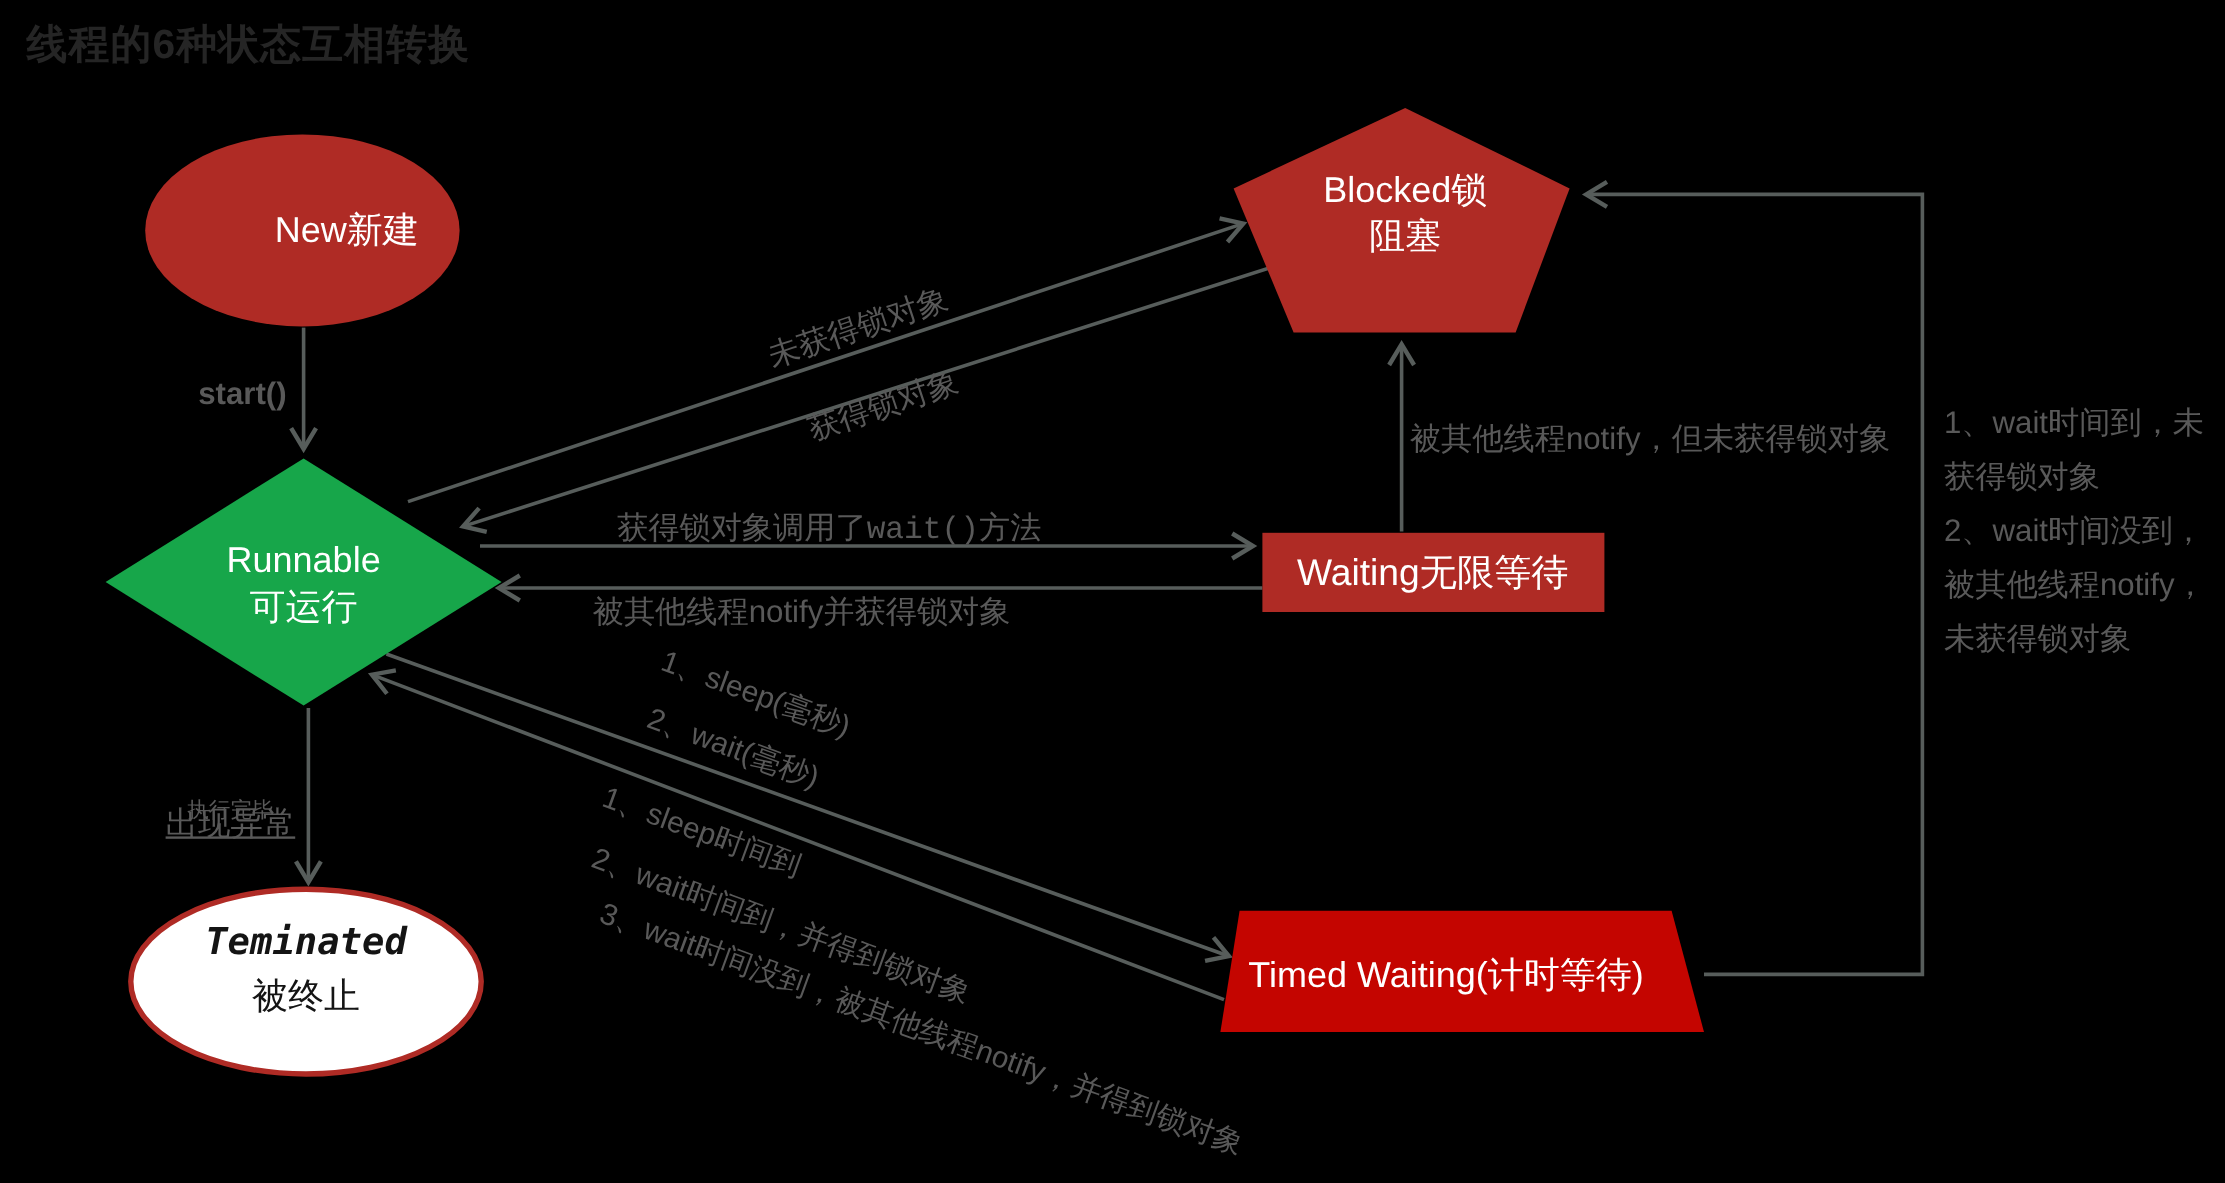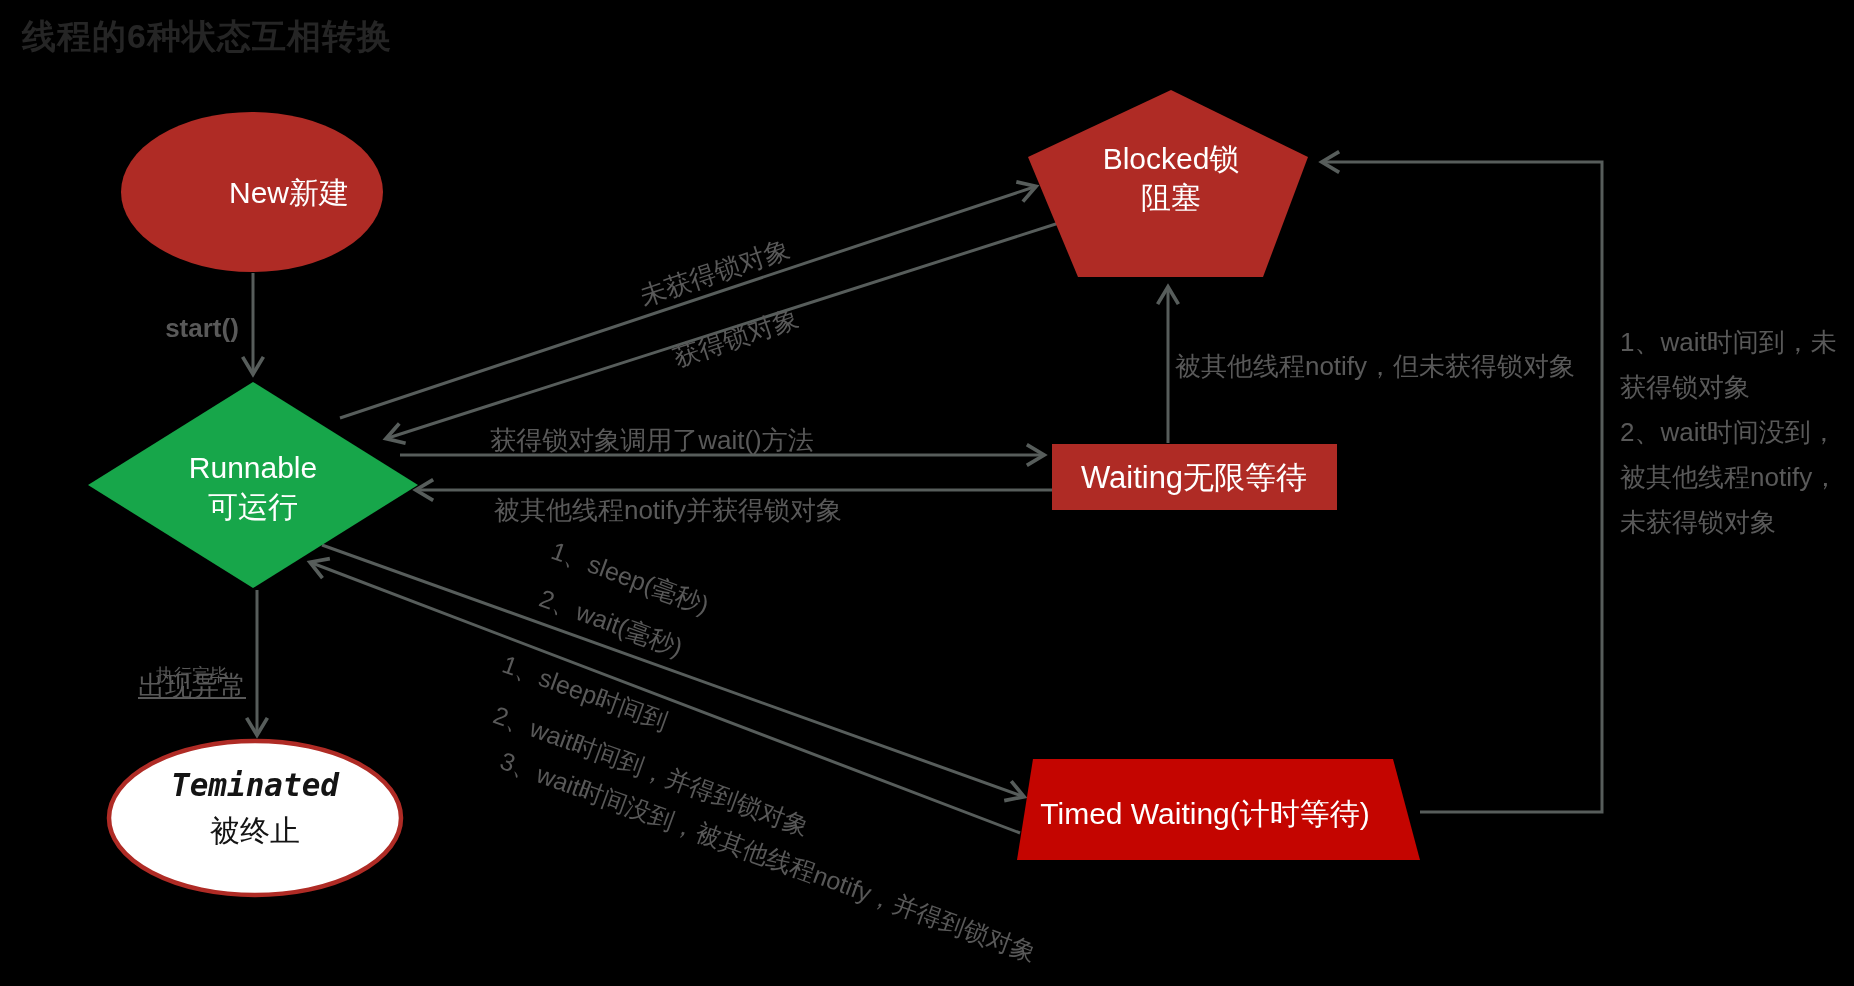--- a/index.html
+++ b/index.html
@@ -20,21 +20,21 @@
   .node-lbl{
     position:absolute;color:#ffffff;text-align:center;white-space:nowrap;
     transform:translate(-50%,-50%);line-height:39px;font-size:30px;
   }
   .terminated-lbl{
     position:absolute;text-align:center;white-space:nowrap;color:#141414;
     transform:translate(-50%,-50%);line-height:45px;font-size:30px;
   }
   .terminated-lbl .mono{font-family:"DejaVu Sans Mono",monospace;font-weight:600;font-size:31px;font-style:italic;}
   .sideblock{
-    position:absolute;left:1620px;top:320px;color:#595959;font-size:26px;
+    position:absolute;left:1620px;top:330px;color:#595959;font-size:26px;
     line-height:45px;white-space:nowrap;
   }
 </style>
 </head>
 <body>
 
 <div class="stage">
 
   <svg width="1854" height="986" viewBox="0 0 1854 986">
     <defs>
@@ -86,21 +86,21 @@
     <div class="mono">Teminated</div>
     <div>被终止</div>
   </div>
 
   <div class="lbl" style="left:202px;top:328px;font-weight:600;">start()</div>
 
   <div class="lbl" style="left:715px;top:273px;transform:translate(-50%,-50%) rotate(-18.5deg);">未获得锁对象</div>
 
   <div class="lbl" style="left:736px;top:338px;transform:translate(-50%,-50%) rotate(-18.5deg);">获得锁对象</div>
 
-  <div class="lbl" style="left:652px;top:440px;">获得锁对象调用了wait()方法</div>
+  <div class="lbl" style="left:691px;top:440px;font-family:Liberation Mono, monospace;">获得锁对象调用了wait()方法</div>
 
   <div class="lbl" style="left:1375px;top:366px;">被其他线程notify，但未获得锁对象</div>
 
   <div class="lbl" style="left:668px;top:510px;">被其他线程notify并获得锁对象</div>
 
   <div class="lbl small" style="left:630px;top:578px;transform:translate(-50%,-50%) rotate(20deg);">1、sleep(毫秒)</div>
 
   <div class="lbl small" style="left:611px;top:623px;transform:translate(-50%,-50%) rotate(20deg);">2、wait(毫秒)</div>
 
   <div class="lbl small" style="left:585px;top:693px;transform:translate(-50%,-50%) rotate(20deg);">1、sleep时间到</div>

